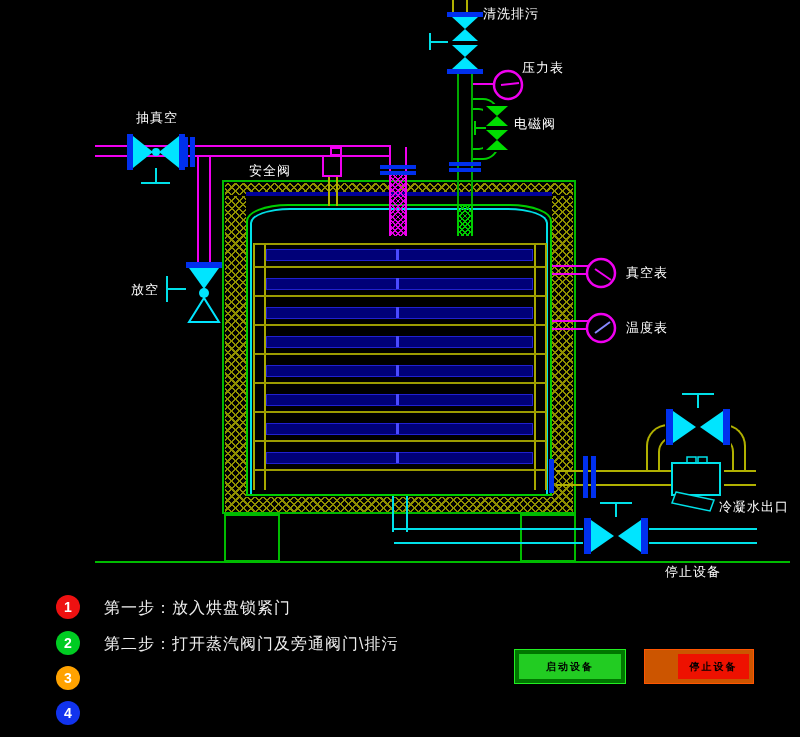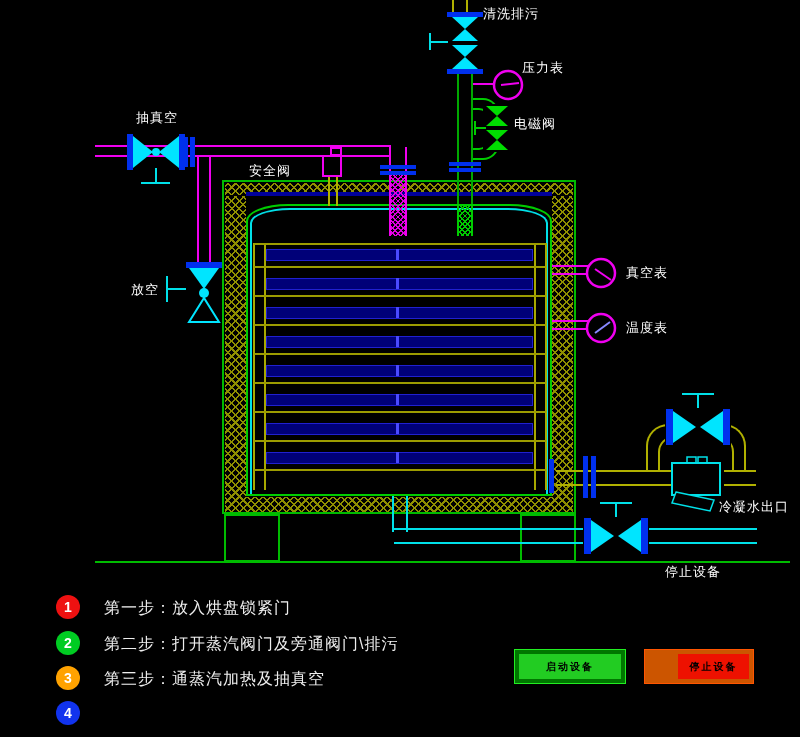--- a/index.html
+++ b/index.html
@@ -228,21 +228,20 @@
   <div class="line" style="left:615px;top:504px;width:2px;height:13px;"></div>
   <div class="line" style="left:600px;top:502px;width:32px;height:2px;"></div>
   <div class="pipeH c-cyn" style="left:649px;top:528px;width:108px;height:16px;"></div>
   <div class="lbl" style="left:665px;top:563px;">停止设备</div>
 
   <div class="step-dot" style="top: 595px; background: rgb(238, 17, 17);">1</div>
   <div class="step-text" style="top:598px;">第一步：放入烘盘锁紧门</div>
   <div class="step-dot" style="top: 631px; background: rgb(0, 204, 34);">2</div>
   <div class="step-text" style="top:634px;">第二步：打开蒸汽阀门及旁通阀门\排污</div>
   <div class="step-dot" style="top: 666px; background: rgb(255, 162, 0);">3</div>
-  <div class="step-text" style="top:669px;">第三步：通蒸汽加热及抽真空</div>
   <div class="step-dot" style="top: 701px; background: rgb(17, 51, 238);">4</div>
 
   <div class="btn btn-start" style="left:514px;top:649px;width:112px;height:35px;">
     <div class="btn-face">启动设备</div>
   </div>
   <div class="btn btn-stop" style="left:644px;top:649px;width:110px;height:35px;padding-left:33px;">
     <div class="btn-face">停止设备</div>
   </div>
 
 </div>

